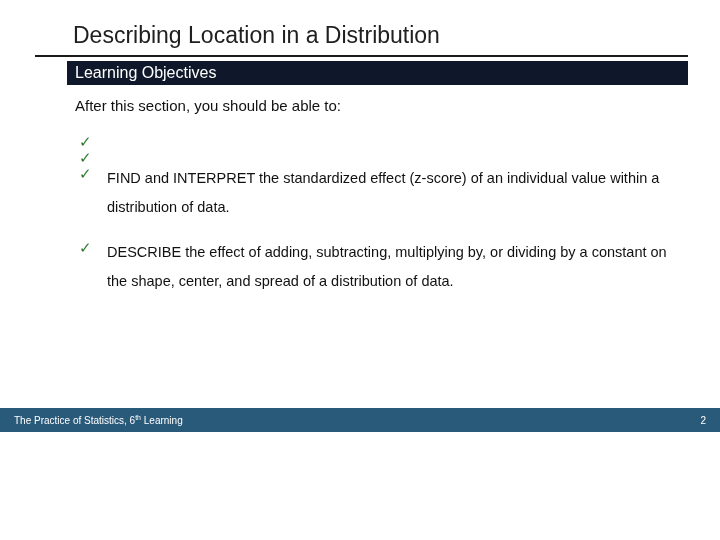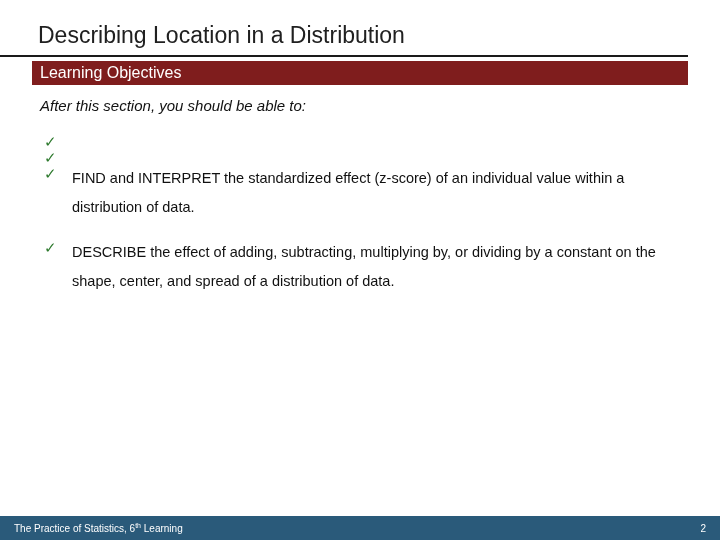--- a/index.html
+++ b/index.html
@@ -1,36 +1,35 @@
 <!DOCTYPE html>
 <html><head>
 <meta charset="utf-8">
 <style>
   * { margin: 0; padding: 0; box-sizing: border-box; }
   html, body { width: 720px; height: 540px; font-family: Arial, Helvetica, sans-serif; background: #fff; overflow: hidden; }
-  .slide { width: 720px; height: 540px; position: relative; }
+  .slide { width: 720px; height: 432px; position: relative; padding-left: 35px; }
   .title {
     font-size: 23px;
     color: #202020;
     padding: 22px 0 6px 38px;
     border-bottom: 2px solid #1a1a1a;
     margin: 0 32px 0 0;
   }
   .subtitle-bar {
-    background: #7f1d1d;
+    background: #0f172a;
     color: #fff;
     font-size: 16px;
     padding: 3px 0 3px 8px;
     margin: 4px 32px 0 32px;
   }
   .intro {
     font-size: 15px;
     color: #111;
     margin: 12px 32px 10px 40px;
-    font-style: italic;
   }
   .objectives {
     list-style: none;
     margin: 0 40px 0 40px;
   }
   .objectives li {
     position: relative;
     padding: 8px 0 8px 32px;
     font-size: 14.5px;
     line-height: 2.0;

